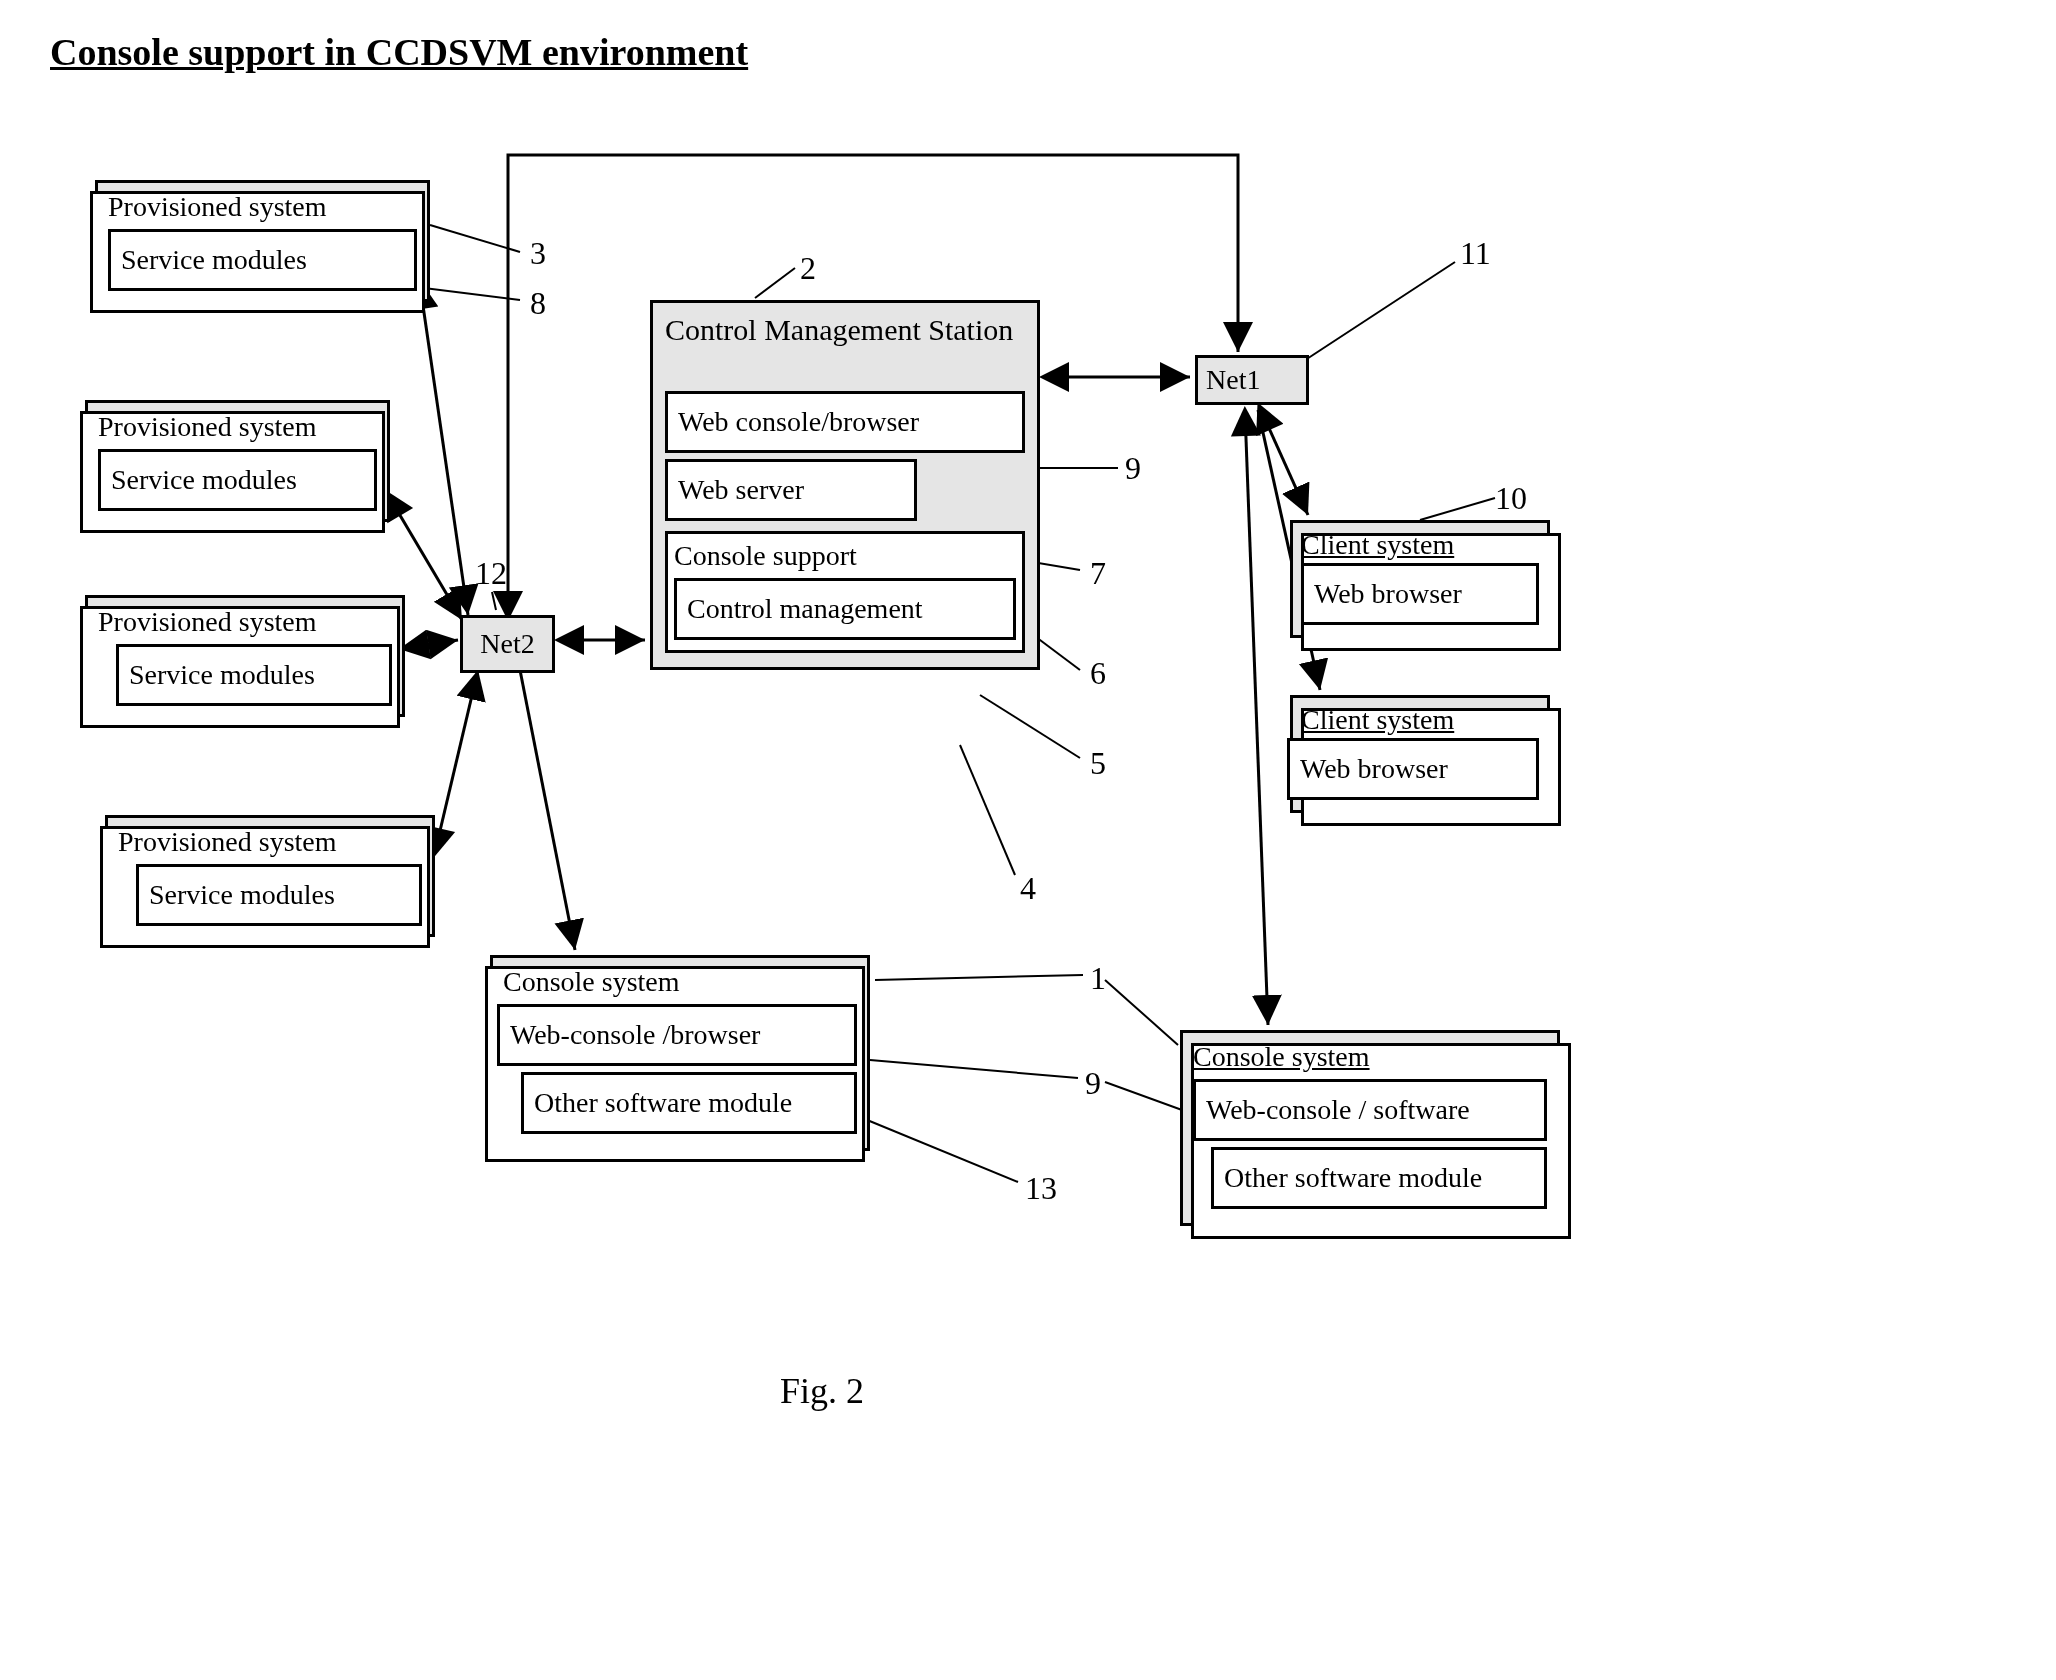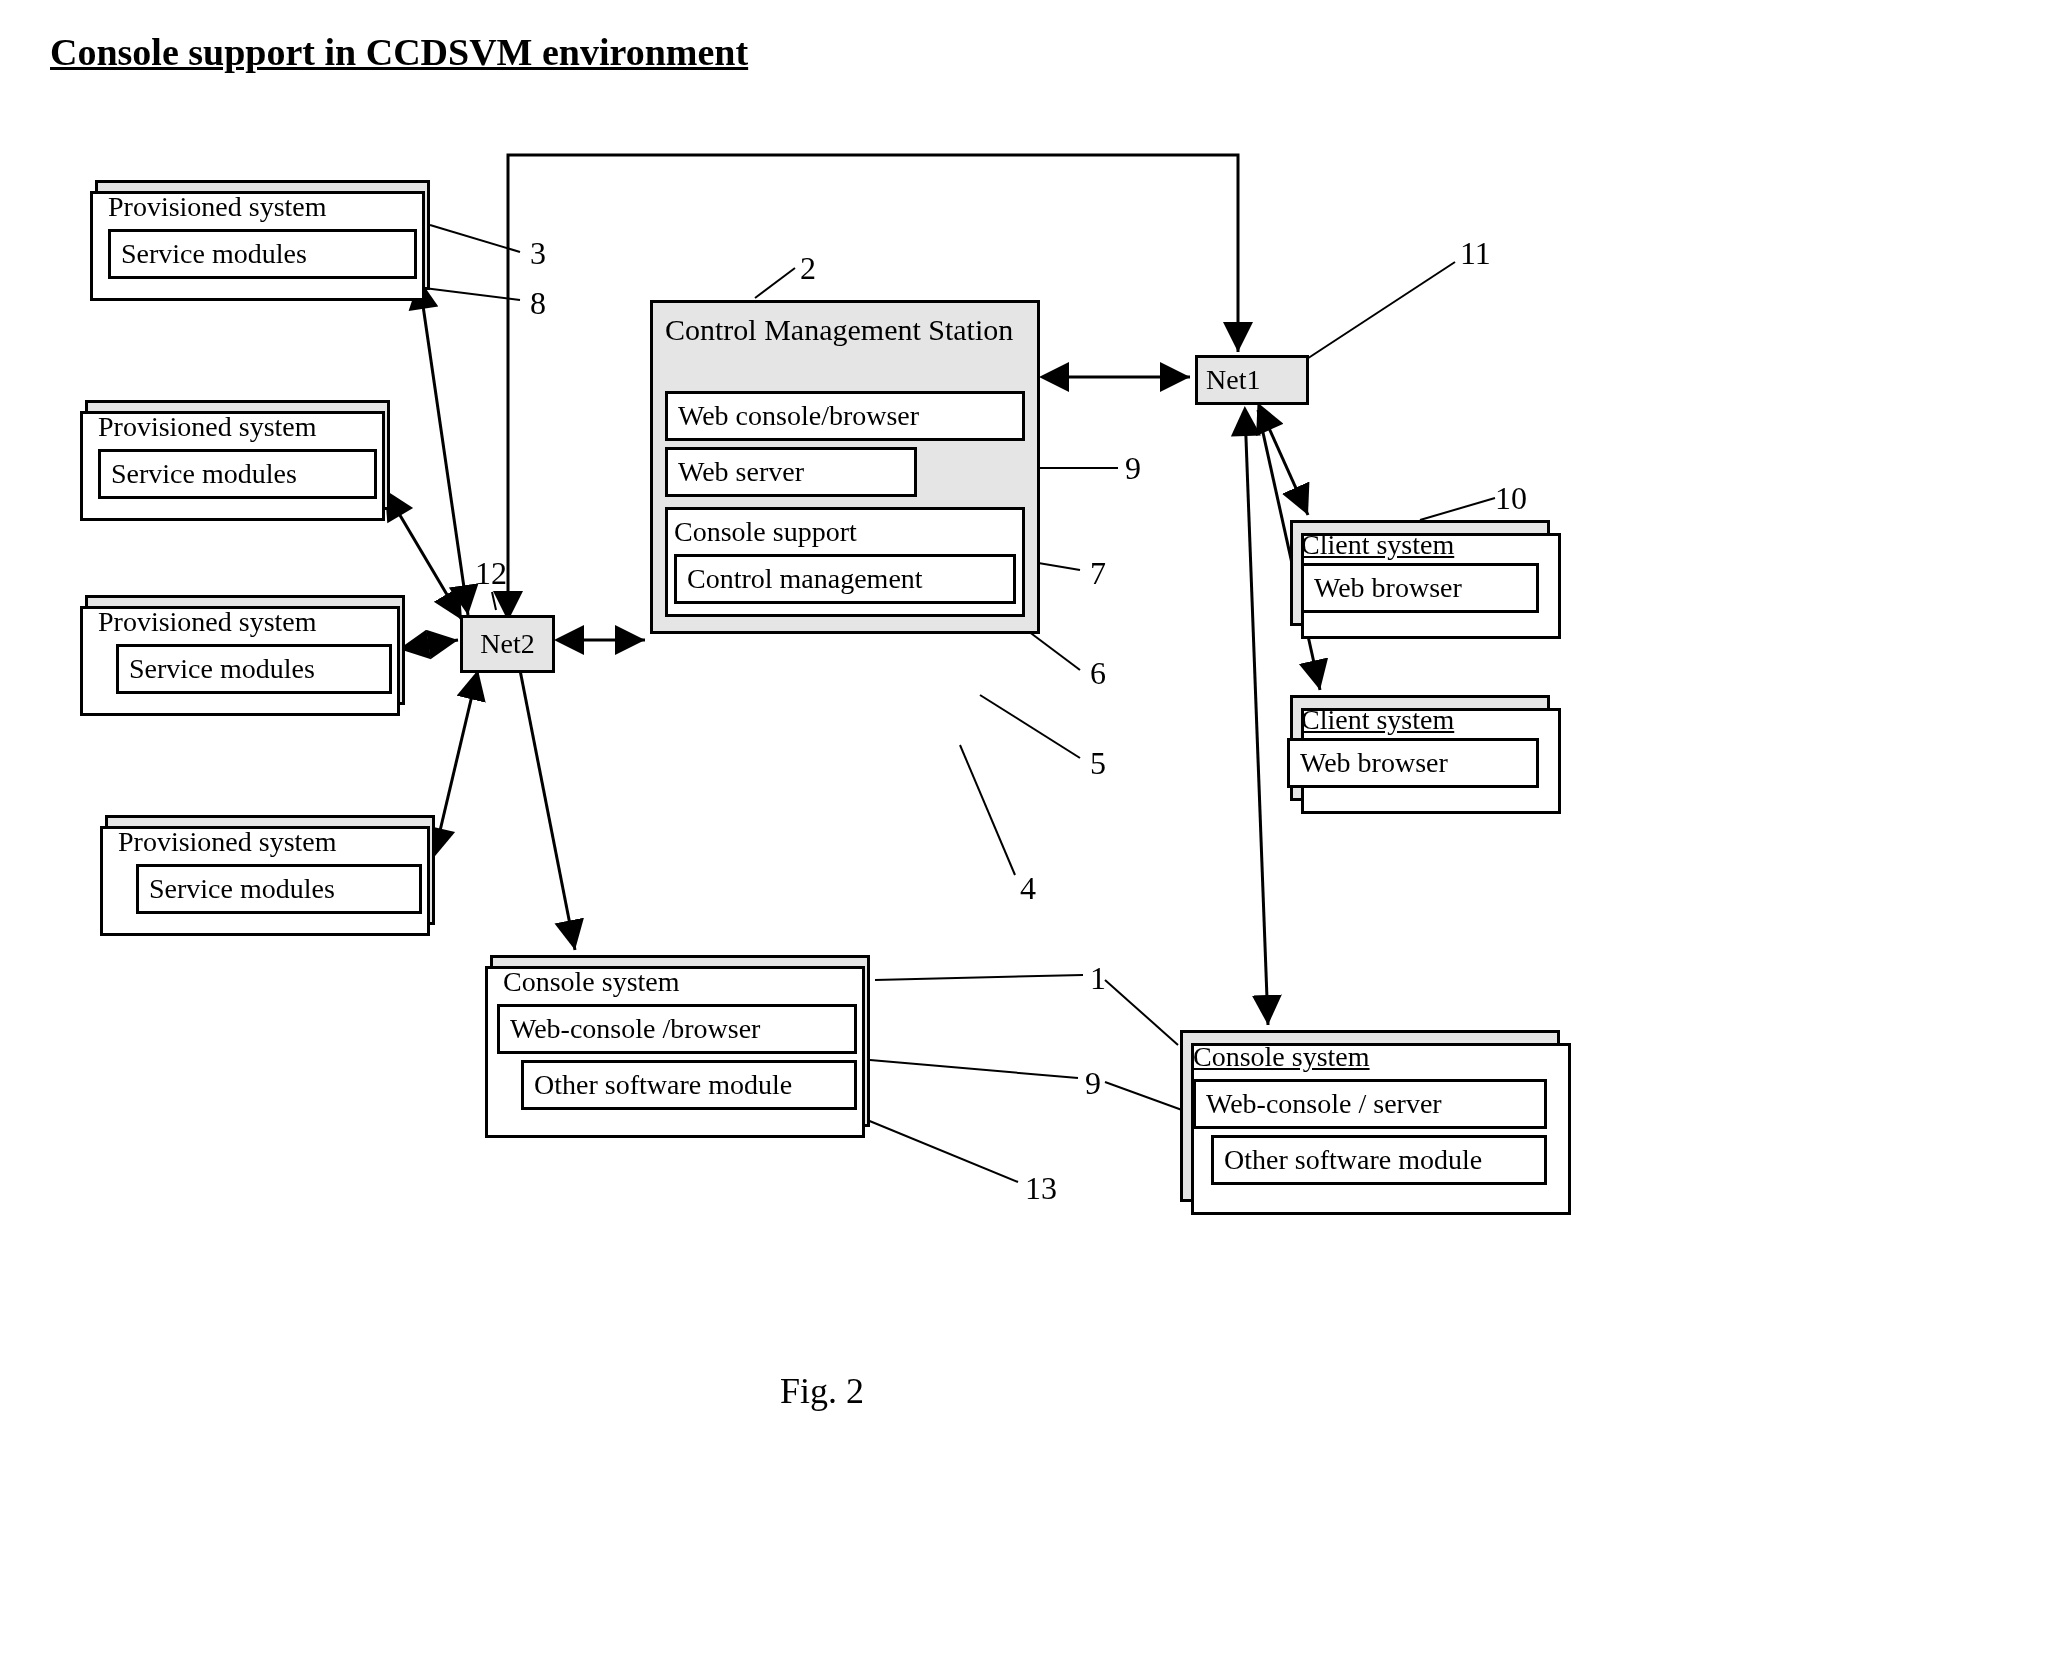--- a/index.html
+++ b/index.html
@@ -20,21 +20,21 @@
     }
     .box {
       position: absolute;
       border: 3px solid #000;
       background: #e5e5e5;
       padding: 8px 10px;
     }
     .inner {
       border: 3px solid #000;
       background: #fff;
-      padding: 6px 10px;
+      padding: 12px 10px;
       margin-top: 6px;
     }
     .inner.indent { margin-left: 18px; }
     .shadow::before {
       content: "";
       position: absolute;
       border: 3px solid #000;
       top: 8px; left: -8px;
       width: 100%; height: 100%;
       z-index: -1;
@@ -121,21 +121,21 @@
 </div>
 
 <div class="box shadow" style="top:955px; left:490px; width:380px; z-index:4; padding:8px 10px 14px 10px">
   <div>Console system</div>
   <div class="inner" style="margin-left:-6px">Web-console /browser</div>
   <div class="inner indent">Other software module</div>
 </div>
 
 <div class="box shadow-r" style="top:1030px; left:1180px; width:380px; z-index:4; padding:8px 10px 14px 10px">
   <div class="underline">Console system</div>
-  <div class="inner">Web-console / server</div>
+  <div class="inner">Web-console / software</div>
   <div class="inner indent">Other software module</div>
 </div>
 
 <div class="label" style="top:235px; left:530px">3</div>
 <div class="label" style="top:285px; left:530px">8</div>
 <div class="label" style="top:555px; left:475px">12</div>
 <div class="label" style="top:250px; left:800px">2</div>
 <div class="label" style="top:450px; left:1125px">9</div>
 <div class="label" style="top:555px; left:1090px">7</div>
 <div class="label" style="top:655px; left:1090px">6</div>

